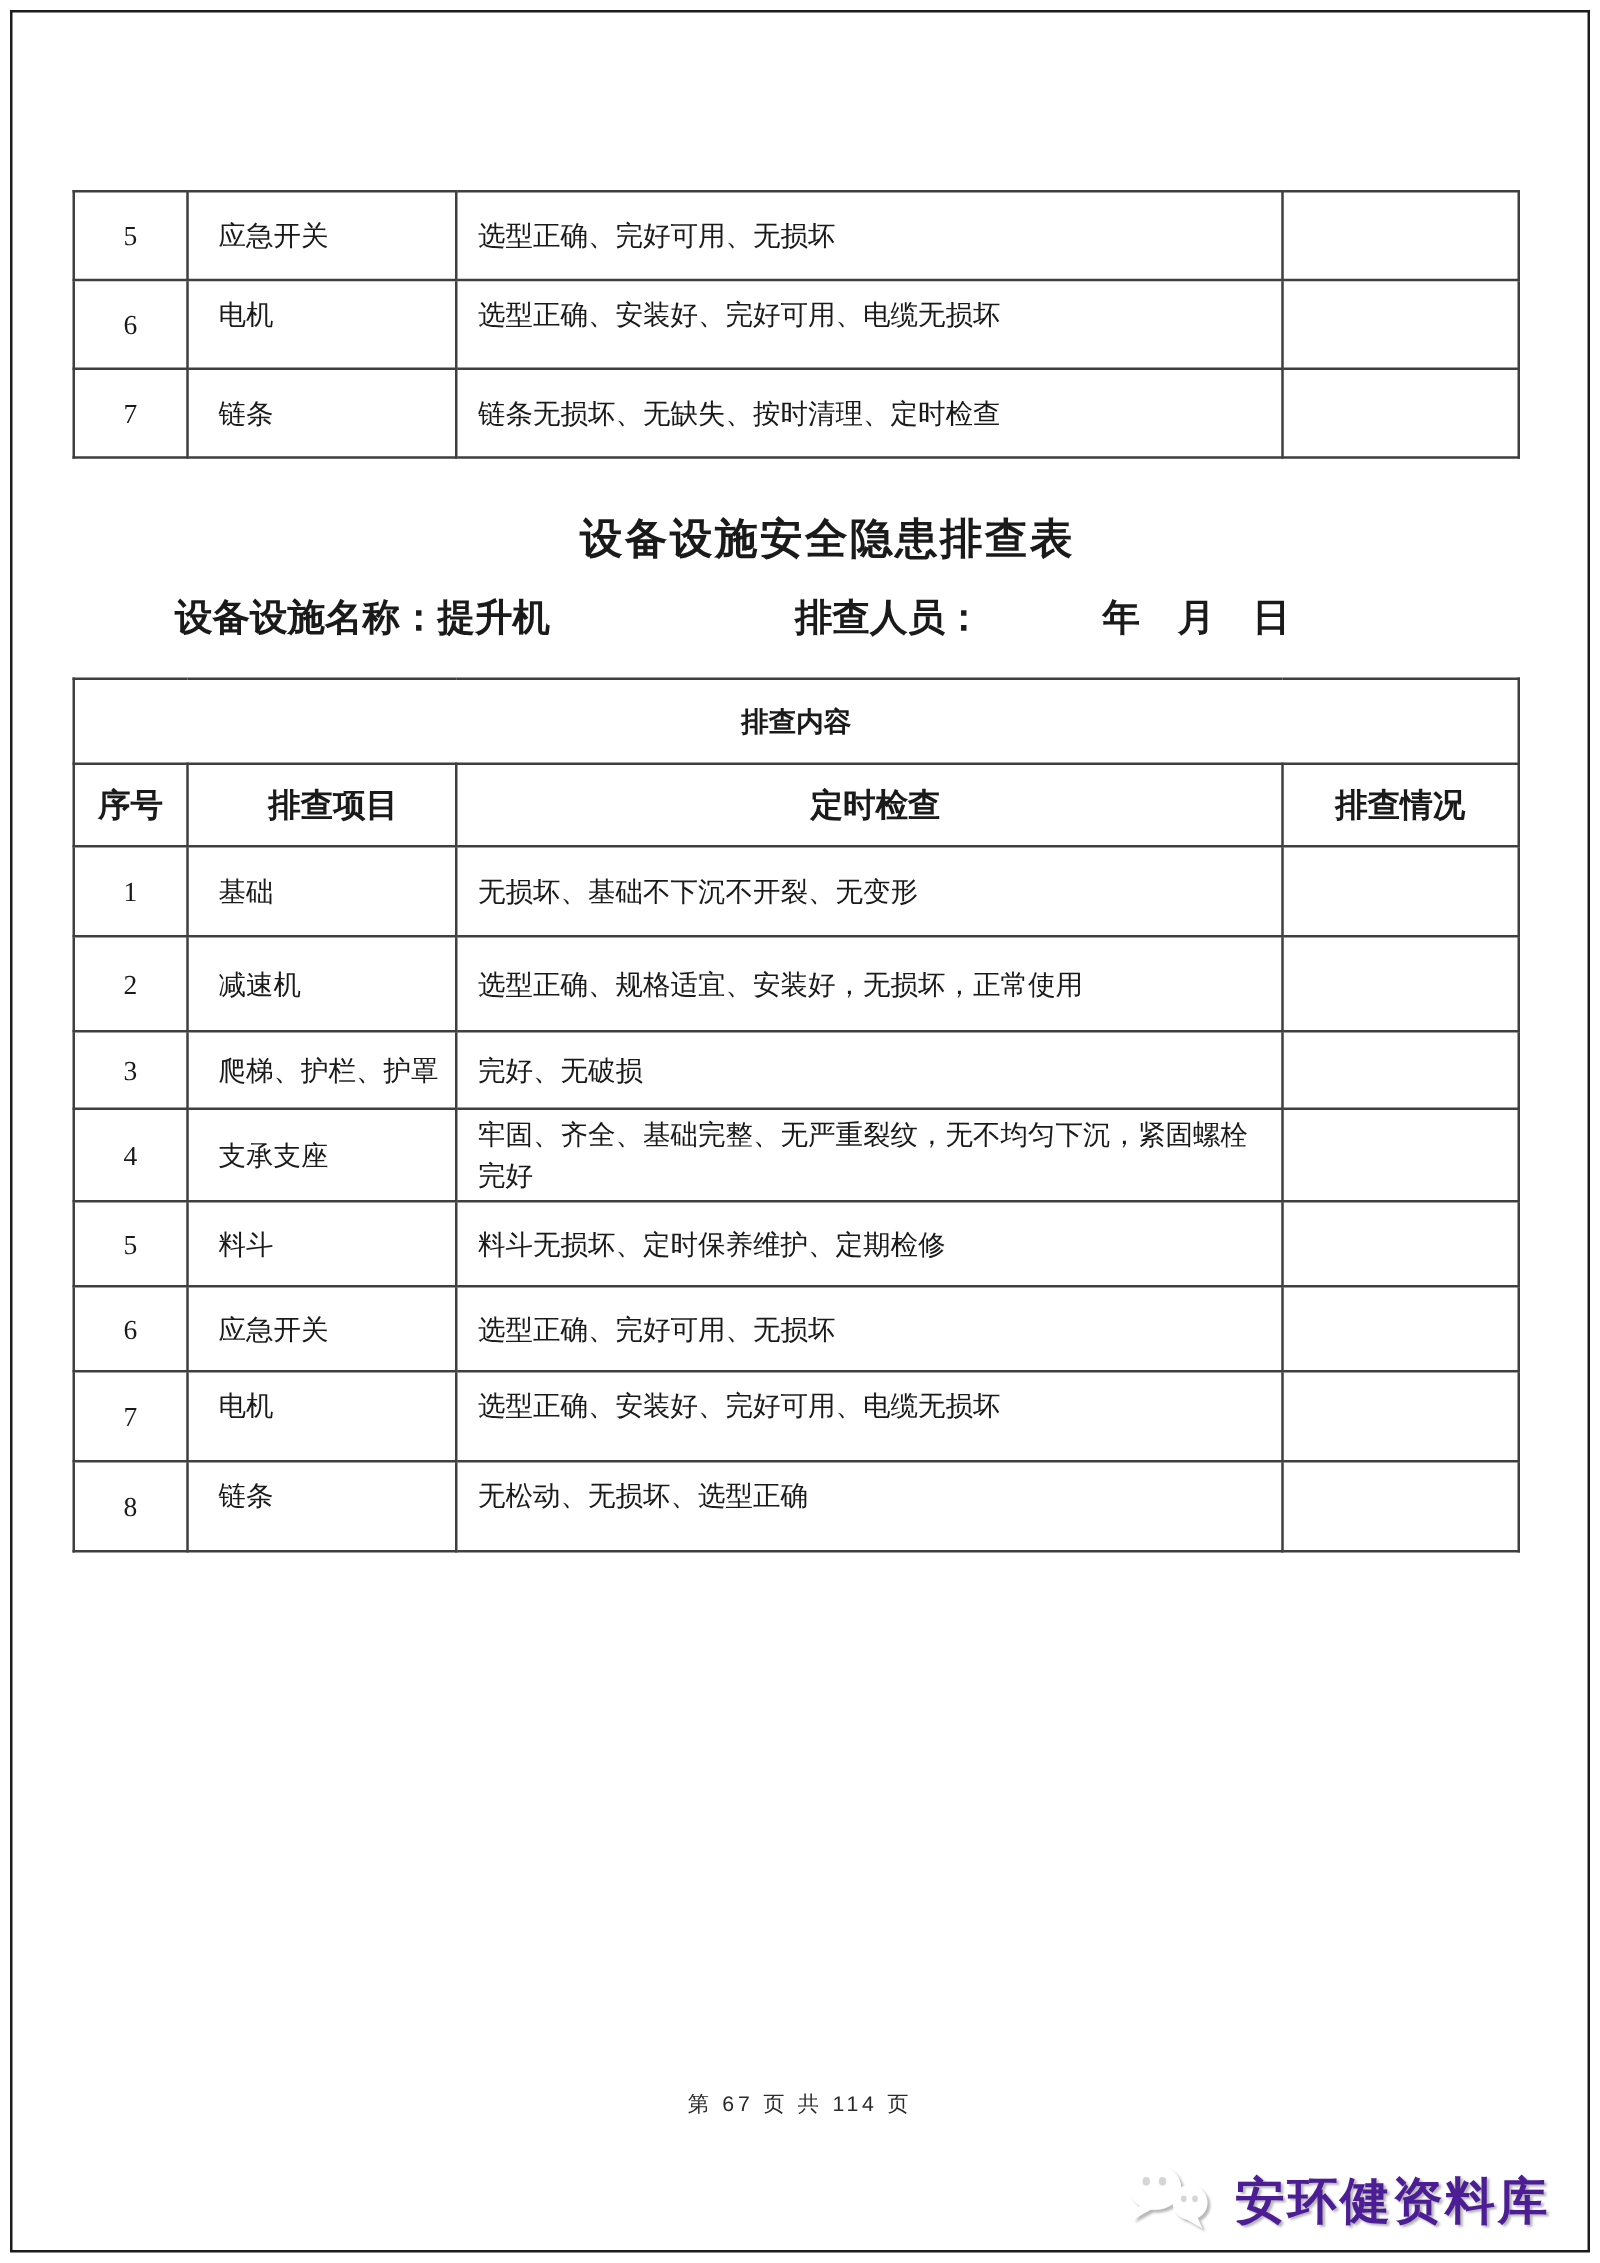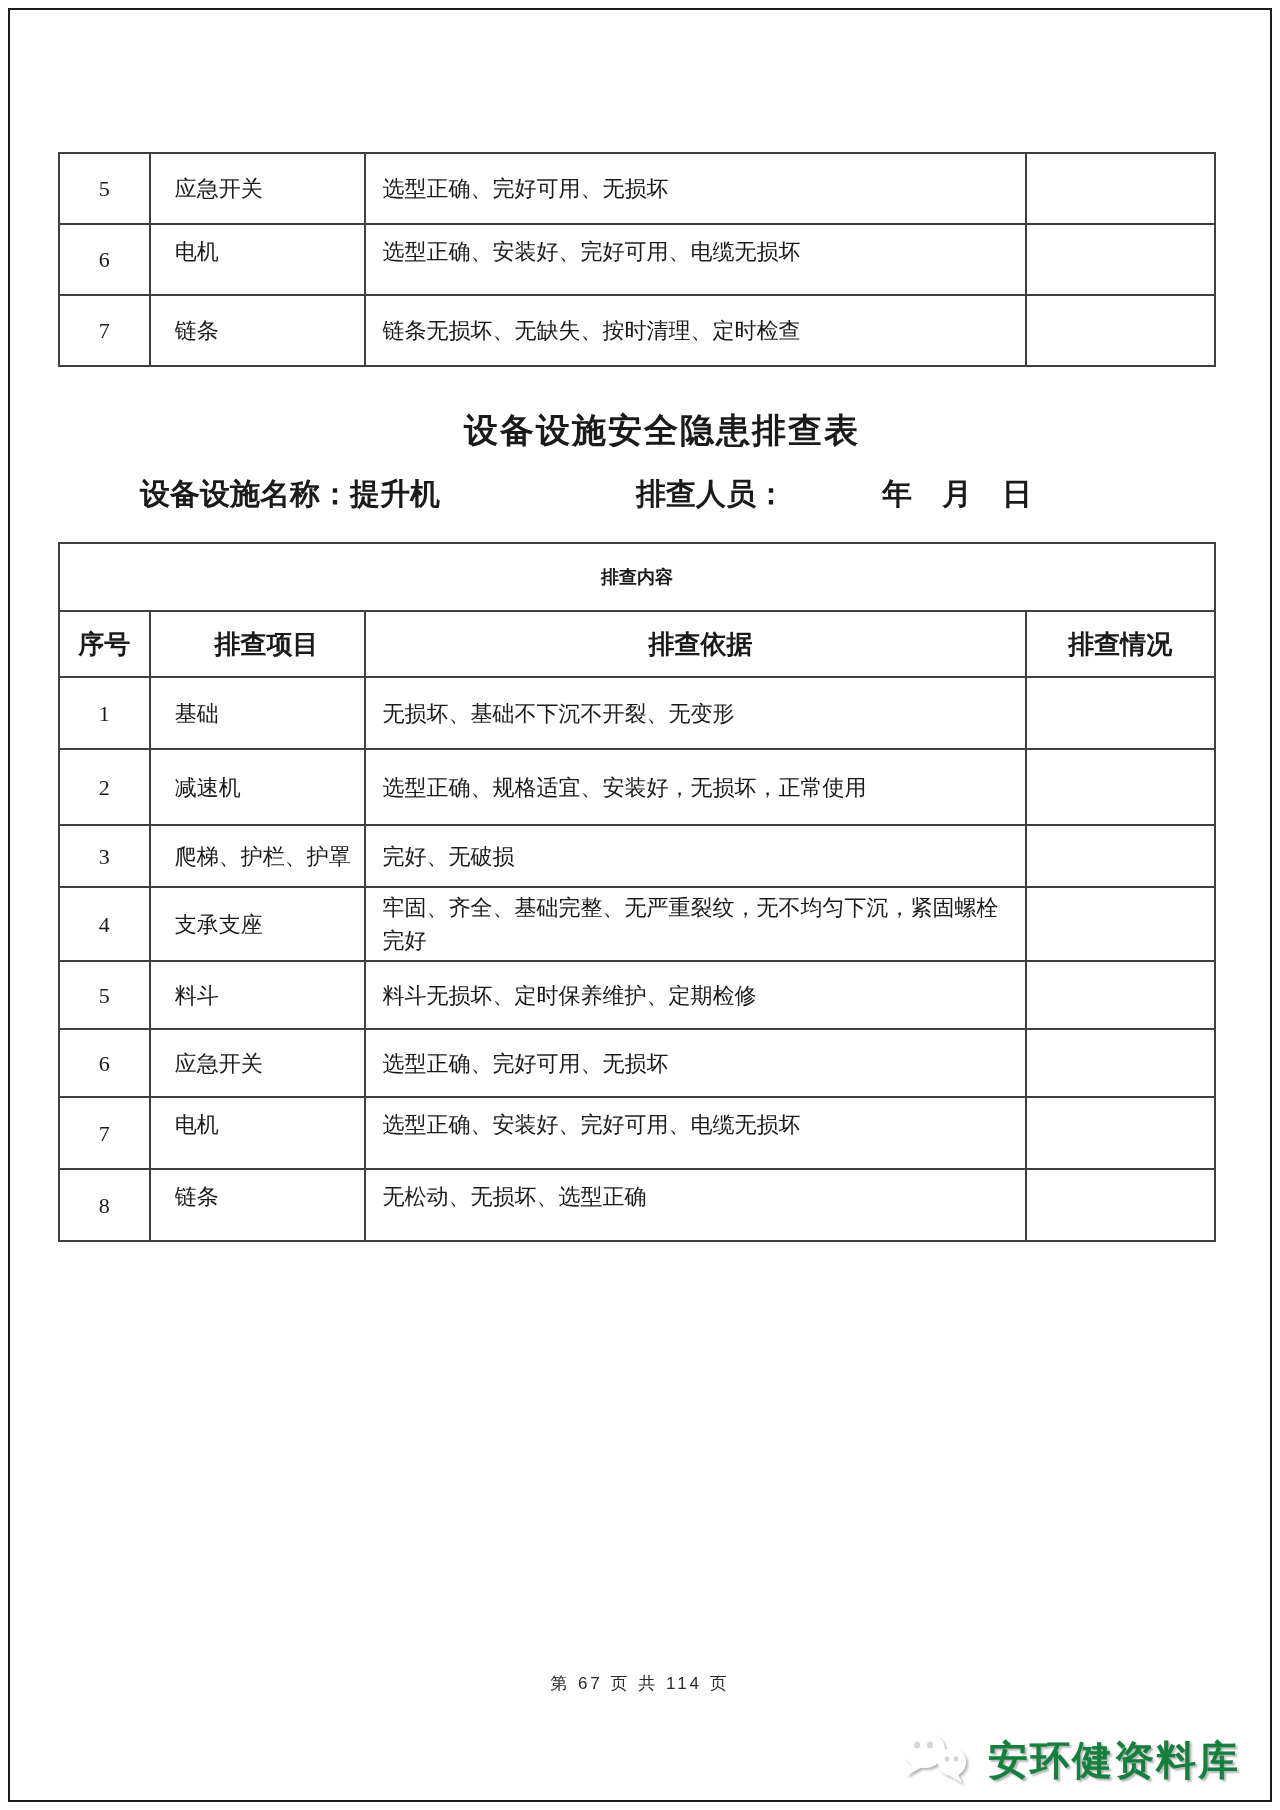--- a/index.html
+++ b/index.html
@@ -51,21 +51,21 @@
     font-size:30px;font-weight:bold;
     white-space:nowrap;
   }
   .subtitle .gap1{display:inline-block;width:196px;}
   .subtitle .gap2{display:inline-block;width:96px;}
 
   #main-table{top:542px;}
   #main-table .section-header th{
     height:62px;
     font-family:"Liberation Sans","DejaVu Sans",sans-serif;
-    font-size:18px;font-weight:bold;text-align:center;
+    font-size:22px;font-weight:bold;text-align:center;
   }
   #main-table .col-header th{
     height:60px;
     font-family:"Liberation Sans","DejaVu Sans",sans-serif;
     font-size:26px;font-weight:bold;text-align:center;
   }
   #main-table tbody tr:nth-child(1){height:72px;}
   #main-table tbody tr:nth-child(2){height:76px;}
   #main-table tbody tr:nth-child(3){height:62px;}
   #main-table tbody tr:nth-child(4){height:74px;}
@@ -81,21 +81,21 @@
     font-size:17px;color:#2a2a2a;letter-spacing:3px;
   }
 
   .watermark{
     position:absolute;right:40px;top:1728px;
     display:flex;align-items:center;gap:10px;
   }
   .watermark .wm-text{
     font-family:"Liberation Sans","DejaVu Sans",sans-serif;
     font-size:40px;font-weight:bold;
-    color:#15803d;
+    color:#4c1d95;
     text-shadow:2px 2px 2px #b4b4b4, 0 0 1px #d8d8d8;
     letter-spacing:2px;
   }
 </style>
 </head>
 <body>
 
 <div class="page">
   <div class="page-border"></div>
 
@@ -141,21 +141,21 @@
         <col class="col-basis">
         <col class="col-status">
     </colgroup>
     <thead>
       <tr class="section-header">
         <th colspan="4">排查内容</th>
       </tr>
       <tr class="col-header">
         <th class="col-num">序号</th>
         <th class="col-item">排查项目</th>
-        <th class="col-basis">排查依据</th>
+        <th class="col-basis">定时检查</th>
         <th class="col-status">排查情况</th>
       </tr>
     </thead>
     <tbody>
         <tr>
           <td class="col-num">1</td>
           <td class="col-item">基础</td>
           <td class="col-basis">无损坏、基础不下沉不开裂、无变形</td>
           <td class="col-status"></td>
         </tr>

